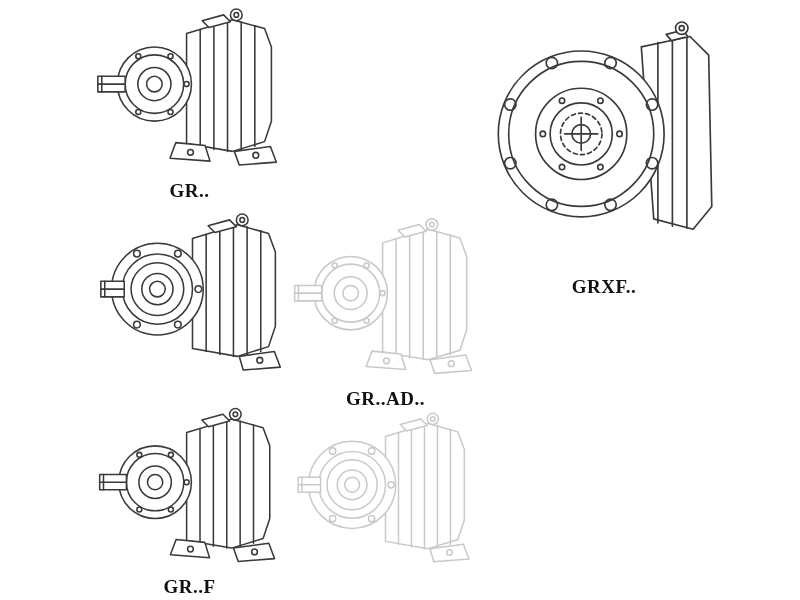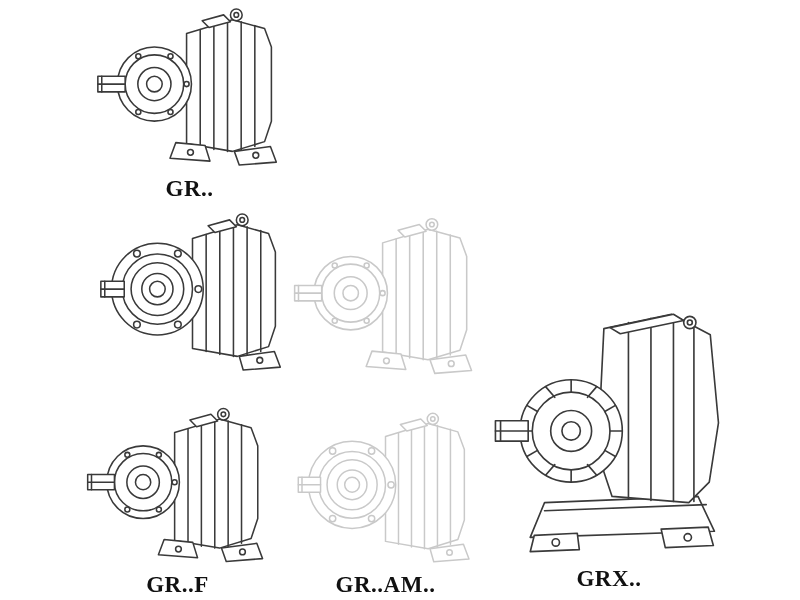--- a/index.html
+++ b/index.html
@@ -15,21 +15,21 @@
   .fig { position: absolute; margin: 0; color: #3a3a3a; }
   .fig.ghost { color: #c9c9c9; }
   .fig svg.art {
     position: absolute; left: 0; top: 0;
     width: 100%; height: calc(100% - 26px);
   }
   .cap {
     position: absolute; left: 0; right: 0; bottom: 0;
     text-align: center;
     font-weight: bold;
-    font-size: 23px;
+    font-size: 19px;
     letter-spacing: .5px;
     color: #111111;
   }
   .defs-holder { position: absolute; width: 0; height: 0; overflow: hidden; }
 </style>
 </head>
 <body>
 
 <div class="sheet">
 
@@ -145,47 +145,47 @@
   </svg>
 
   <figure class="fig" style="left:92px; top:0px; width:195px; height:202px;">
     <svg class="art" viewBox="0 0 200 180">
         <use href="#sym-foot"></use>
       </svg>
     <figcaption class="cap">GR..</figcaption>
   </figure>
 
 
+  <figure class="fig" style="left:490px; top:2px; width:228px; height:296px;">
+    <svg class="art" viewBox="0 0 220 250">
+        <use href="#sym-bigflange"></use>
+      </svg>
+    <figcaption class="cap">GRXF..</figcaption>
+  </figure>
 
   <figure class="fig" style="left:95px; top:205px; width:195px; height:202px;">
     <svg class="art" viewBox="0 0 200 180">
         <use href="#sym-flange"></use>
       </svg>
   </figure>
 
   <figure class="fig ghost" style="left:288px; top:210px; width:195px; height:200px;">
     <svg class="art" viewBox="0 0 200 180">
         <use href="#sym-foot"></use>
       </svg>
+    <figcaption class="cap">GR..AD..</figcaption>
   </figure>
 
-  <figure class="fig" style="left:490px; top:300px; width:238px; height:292px;">
-    <svg class="art" viewBox="0 0 230 260">
-        <use href="#sym-bigfoot"></use>
-      </svg>
-    <figcaption class="cap">GRX..</figcaption>
-  </figure>
 
-  <figure class="fig" style="left:80px; top:400px; width:195px; height:198px;">
+  <figure class="fig" style="left:92px; top:400px; width:195px; height:198px;">
     <svg class="art" viewBox="0 0 200 180">
         <use href="#sym-foot"></use>
       </svg>
     <figcaption class="cap">GR..F</figcaption>
   </figure>
 
   <figure class="fig ghost" style="left:288px; top:405px; width:195px; height:193px;">
     <svg class="art" viewBox="0 0 200 180">
         <use href="#sym-flange"></use>
       </svg>
-    <figcaption class="cap">GR..AM..</figcaption>
   </figure>
 
 </div>
 
 </body></html>

